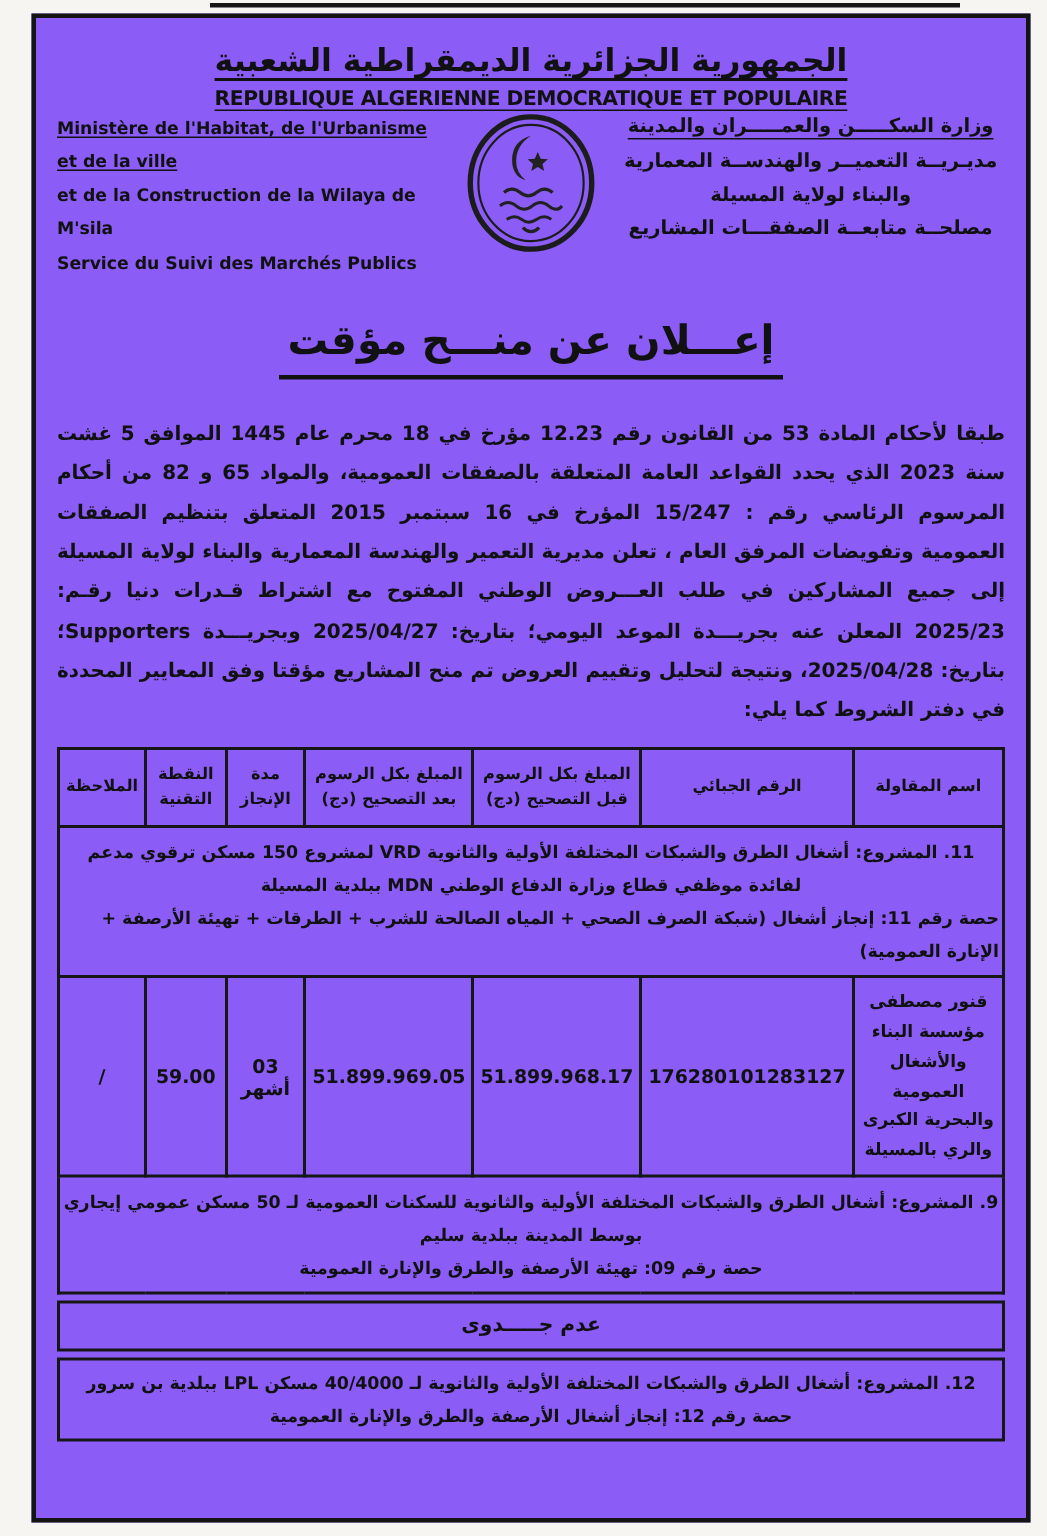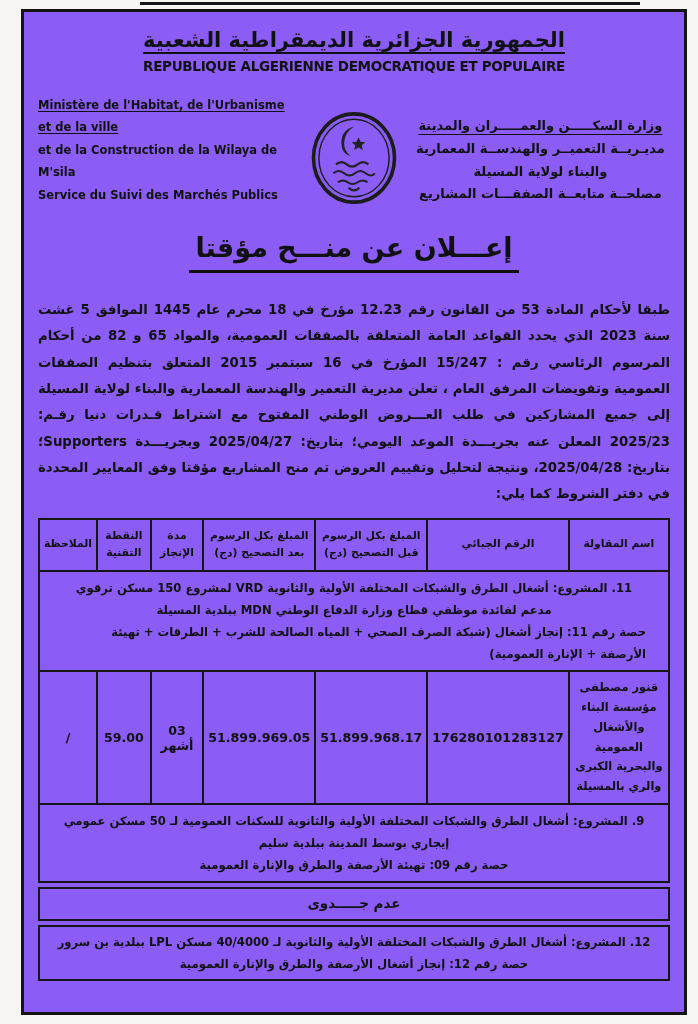--- a/index.html
+++ b/index.html
@@ -23,24 +23,24 @@
     display: flex; flex-direction: column;
   }
   .title-ar {
     text-align: center; font-size: 21px; font-weight: bold;
     text-decoration: underline; text-underline-offset: 5px;
     text-decoration-thickness: 2px;
     direction: rtl; margin-top: 6px; letter-spacing: -0.5px;
   }
   .title-fr {
     text-align: center; font-size: 13.5px; font-weight: bold;
-    text-underline-offset: 3px;
+    text-decoration: underline; text-underline-offset: 3px;
     margin-top: 6px; letter-spacing: -0.3px;
   }
-  .org-header { display: flex; direction: ltr; margin-top: 20px; align-items: flex-end; }
+  .org-header { display: flex; direction: ltr; align-items: flex-start; }
   .org-left { width: 41%; font-size: 11.5px; font-weight: bold; line-height: 1.95; text-align: left; }
   .org-left .u { text-decoration: underline; text-underline-offset: 2px; }
   .org-center { width: 18%; display: flex; justify-content: center; }
   .org-right { width: 41%; direction: rtl; font-size: 13px; font-weight: bold; line-height: 1.75; text-align: center; }
   .org-right .u { text-decoration: underline; text-underline-offset: 4px; }
   .main-title-wrap { text-align: center; margin-top: 26px; direction: rtl; }
   .main-title {
     display: inline-block; font-size: 27px; font-weight: bold;
     border-bottom: 3px solid #111; padding: 0 6px 7px 6px;
     letter-spacing: -1px;
@@ -49,21 +49,21 @@
     direction: rtl; text-align: justify; font-weight: bold;
     font-size: 13.3px; line-height: 1.98; margin-top: 24px;
   }
   .table-area { margin-top: 10px; }
   table.results { width: 100%; border-collapse: collapse; direction: rtl; }
   table.results th, table.results td {
     border: 2px solid #161616; font-weight: bold; text-align: center;
     padding: 3px 4px; vertical-align: middle;
   }
   table.results th { font-size: 10.8px; line-height: 1.55; height: 52px; }
-  .section-cell { font-size: 11.6px; line-height: 1.9; padding: 5px 22px !important; }
+  .section-cell { font-size: 11.6px; line-height: 1.9; padding: 5px 2px !important; }
   .section-cell .proj { text-align: center; }
   .section-cell .lot-right { text-align: right; }
   .section-cell .lot-center { text-align: center; }
   td.contractor { font-size: 11.4px; line-height: 1.75; padding: 6px 4px !important; }
   td.num { font-size: 12.6px; }
   .gap3 { height: 4px; }
   .box {
     border: 2px solid #161616; direction: rtl; font-weight: bold;
     padding: 4px 6px; font-size: 11.6px; line-height: 1.9; text-align: center;
   }
@@ -100,21 +100,21 @@
       </div>
       <div class="org-right">
         <div class="u">وزارة السكـــــن والعمـــــران والمدينة</div>
         <div>مديـريــة التعميــر والهندســة المعمارية</div>
         <div>والبناء لولاية المسيلة</div>
         <div>مصلحــة متابعــة الصفقـــات المشاريع</div>
       </div>
     </div>
 
     <div class="main-title-wrap">
-      <span class="main-title">إعـــلان عن منـــح مؤقتا</span>
+      <span class="main-title">إعـــلان عن منـــح مؤقت</span>
     </div>
 
     <div class="intro">طبقا لأحكام المادة 53 من القانون رقم 12.23 مؤرخ في 18 محرم عام 1445 الموافق 5 غشت سنة 2023 الذي يحدد القواعد العامة المتعلقة بالصفقات العمومية، والمواد 65 و 82 من أحكام المرسوم الرئاسي رقم : 15/247 المؤرخ في 16 سبتمبر 2015 المتعلق بتنظيم الصفقات العمومية وتفويضات المرفق العام ، تعلن مديرية التعمير والهندسة المعمارية والبناء لولاية المسيلة إلى جميع المشاركين في طلب العـــروض الوطني المفتوح مع اشتراط قـدرات دنيا رقـم: 2025/23 المعلن عنه بجريـــدة الموعد اليومي؛ بتاريخ: 2025/04/27 وبجريـــدة Supporters؛ بتاريخ: 2025/04/28، ونتيجة لتحليل وتقييم العروض تم منح المشاريع مؤقتا وفق المعايير المحددة في دفتر الشروط كما يلي:</div>
 
     <div class="table-area">
       <table class="results">
         <colgroup>
           <col style="width:21%">
             <col style="width:19%">
             <col style="width:16.5%">

